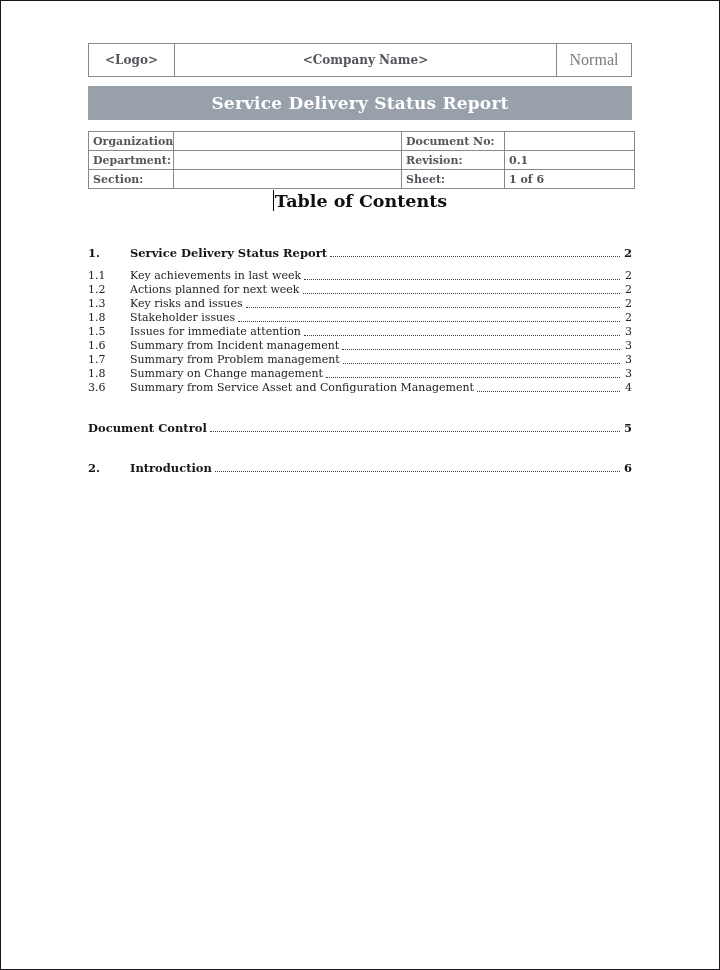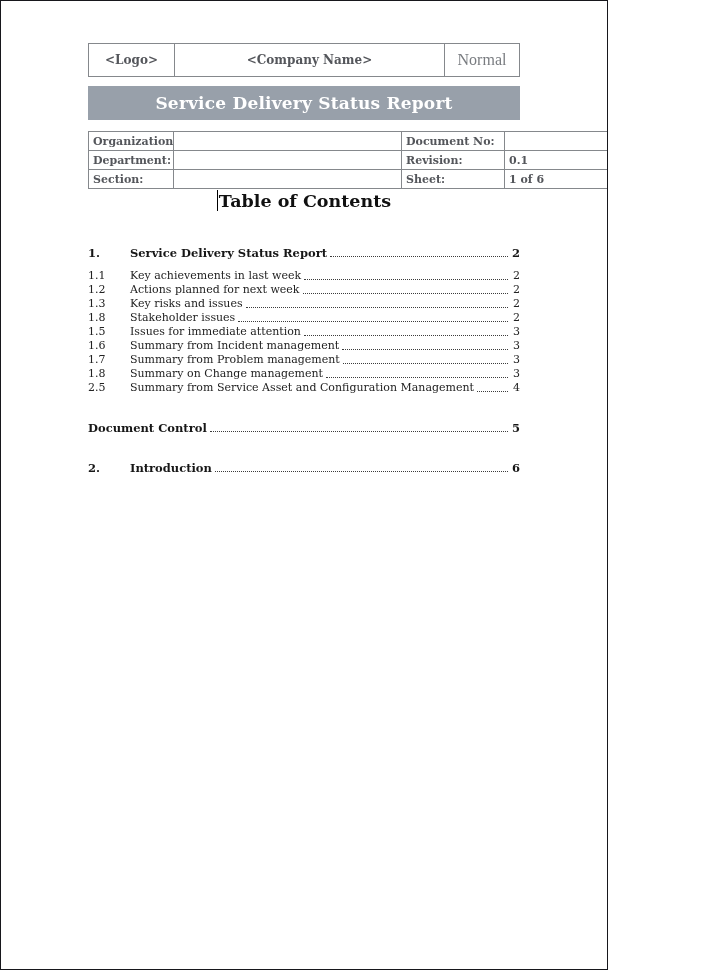--- a/index.html
+++ b/index.html
@@ -1,18 +1,18 @@
 <!DOCTYPE html>
 <html><head>
 <meta charset="utf-8">
 <style>
   * { margin:0; padding:0; box-sizing:border-box; }
   html,body { background:#ffffff; }
   .page {
-    width:608px; height:970px;
+    width:720px; height:970px;
     border:1px solid #17171c;
     background:#ffffff;
     font-family:"DejaVu Serif", serif;
     position:relative;
     overflow:hidden;
   }
   .content { padding:42px 87px 0 87px; }
 
   
   .header-table {
@@ -186,21 +186,21 @@
       </div>
 
       <div class="toc-row">
         <span class="num">1.8</span>
         <span class="label">Summary on Change management</span>
         <span class="leader"></span>
         <span class="page-num">3</span>
       </div>
 
       <div class="toc-row">
-        <span class="num">2.5</span>
+        <span class="num">3.6</span>
         <span class="label">Summary from Service Asset and Configuration Management</span>
         <span class="leader"></span>
         <span class="page-num">4</span>
       </div>
 
       <div class="toc-row l1 no-num">
 
         <span class="label">Document Control</span>
         <span class="leader"></span>
         <span class="page-num">5</span>

